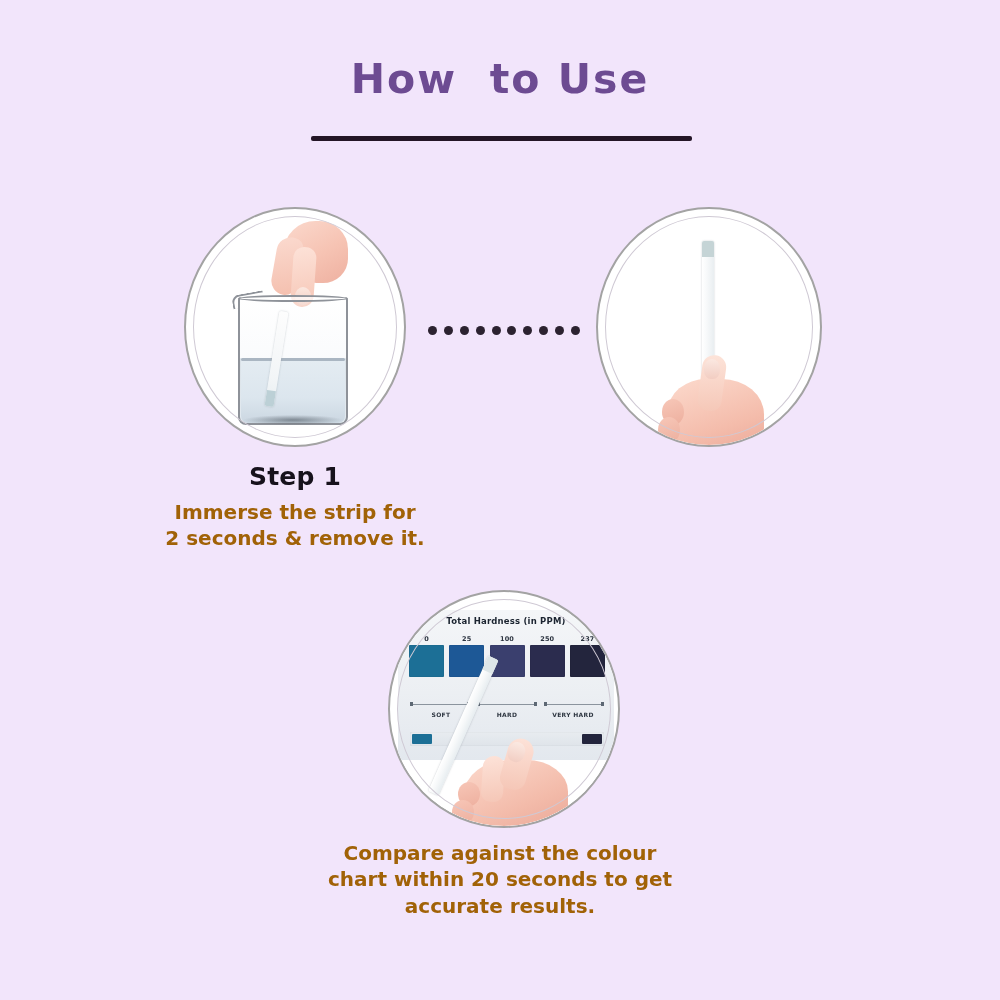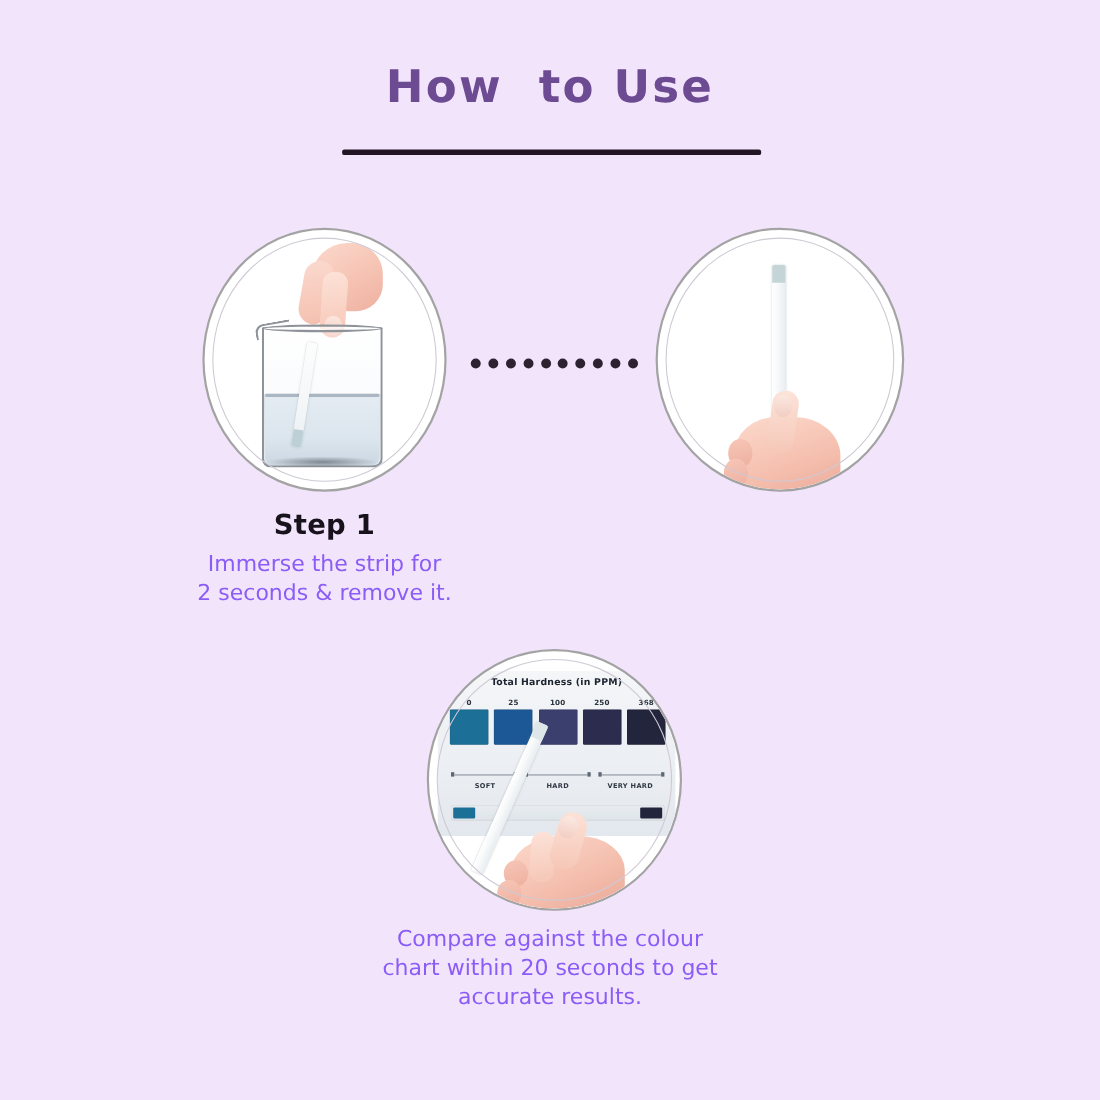--- a/index.html
+++ b/index.html
@@ -485,22 +485,22 @@
     font-family: "DejaVu Sans", sans-serif;
     font-size: 25px;
     font-weight: bold;
     color: #17121c;
     margin-bottom: 8px;
     letter-spacing: .2px;
   }
   .caption .step-body {
     font-family: "DejaVu Sans", sans-serif;
     font-size: 20px;
-    font-weight: normal;
-    color: #8b5cf6;
+    font-weight: bold;
+    color: #a16207;
     line-height: 1.32;
     white-space: pre-line;
   }
 
   #caption-step1 { left: 125px; top: 462px; width: 340px; }
   #caption-step2 { left: 535px; top: 462px; width: 350px; }
   #caption-step3 { left: 290px; top: 840px; width: 420px; }
 </style>
 </head>
 <body>
@@ -586,21 +586,21 @@
         </div>
         <div class="swatch-cell">
           <div class="swatch-value">100</div>
           <div class="swatch-chip" style="background:#3a3f6e"></div>
         </div>
         <div class="swatch-cell">
           <div class="swatch-value">250</div>
           <div class="swatch-chip" style="background:#2b2c4e"></div>
         </div>
         <div class="swatch-cell">
-          <div class="swatch-value">368</div>
+          <div class="swatch-value">237</div>
           <div class="swatch-chip" style="background:#23253d"></div>
         </div>
       </div>
 
       <div class="scale-row">
         <div class="scale-seg"></div>
         <div class="scale-seg"></div>
         <div class="scale-seg"></div>
       </div>
 

